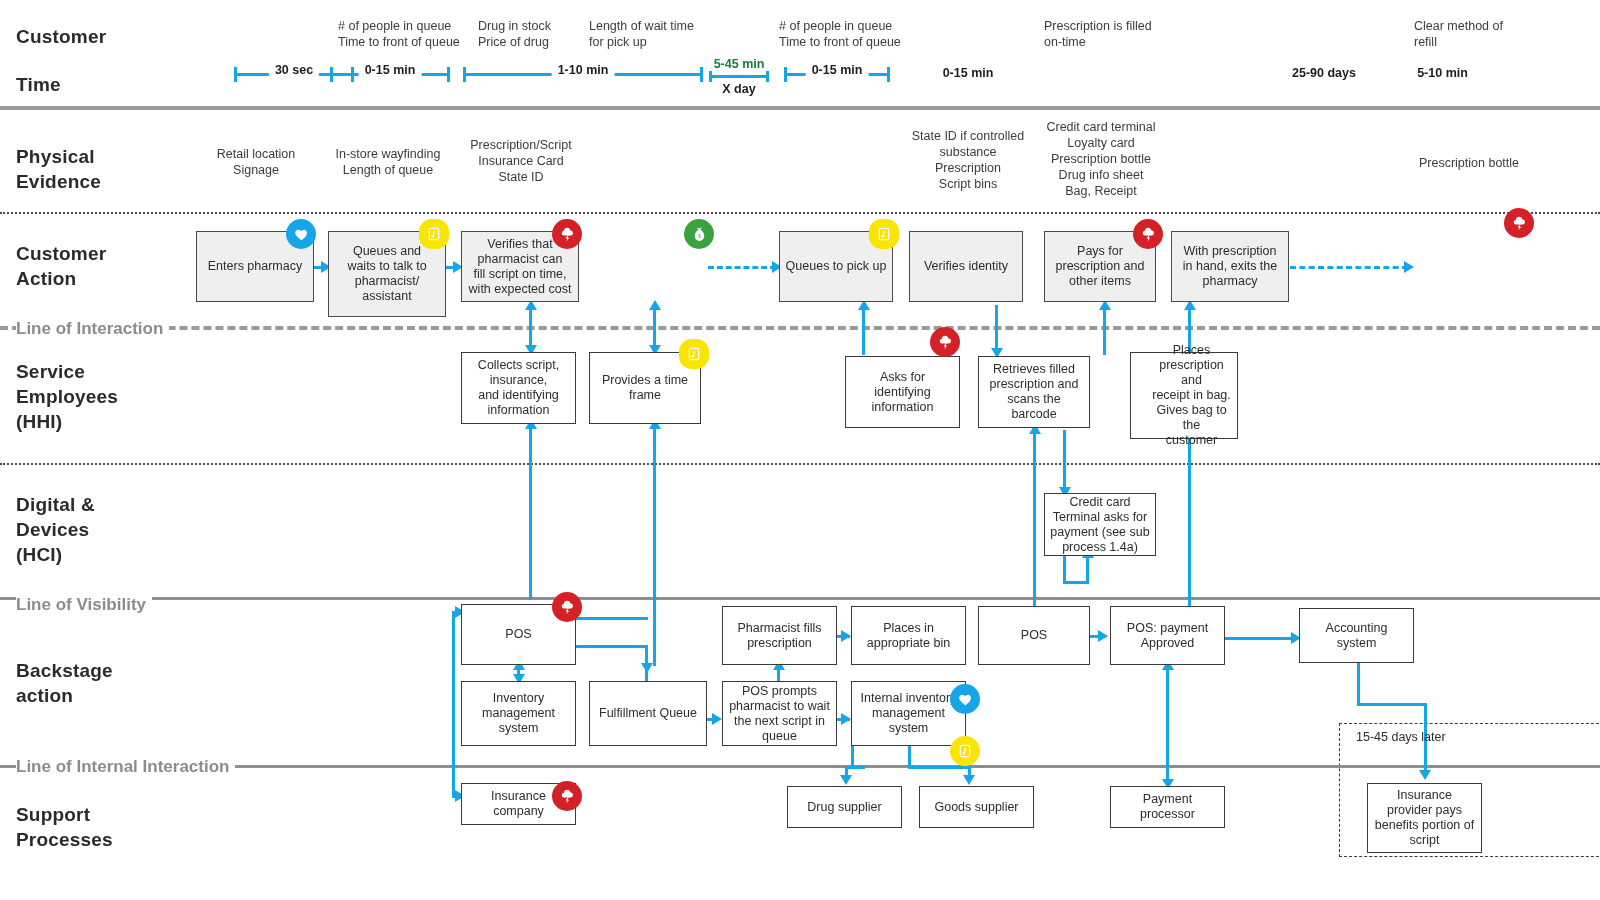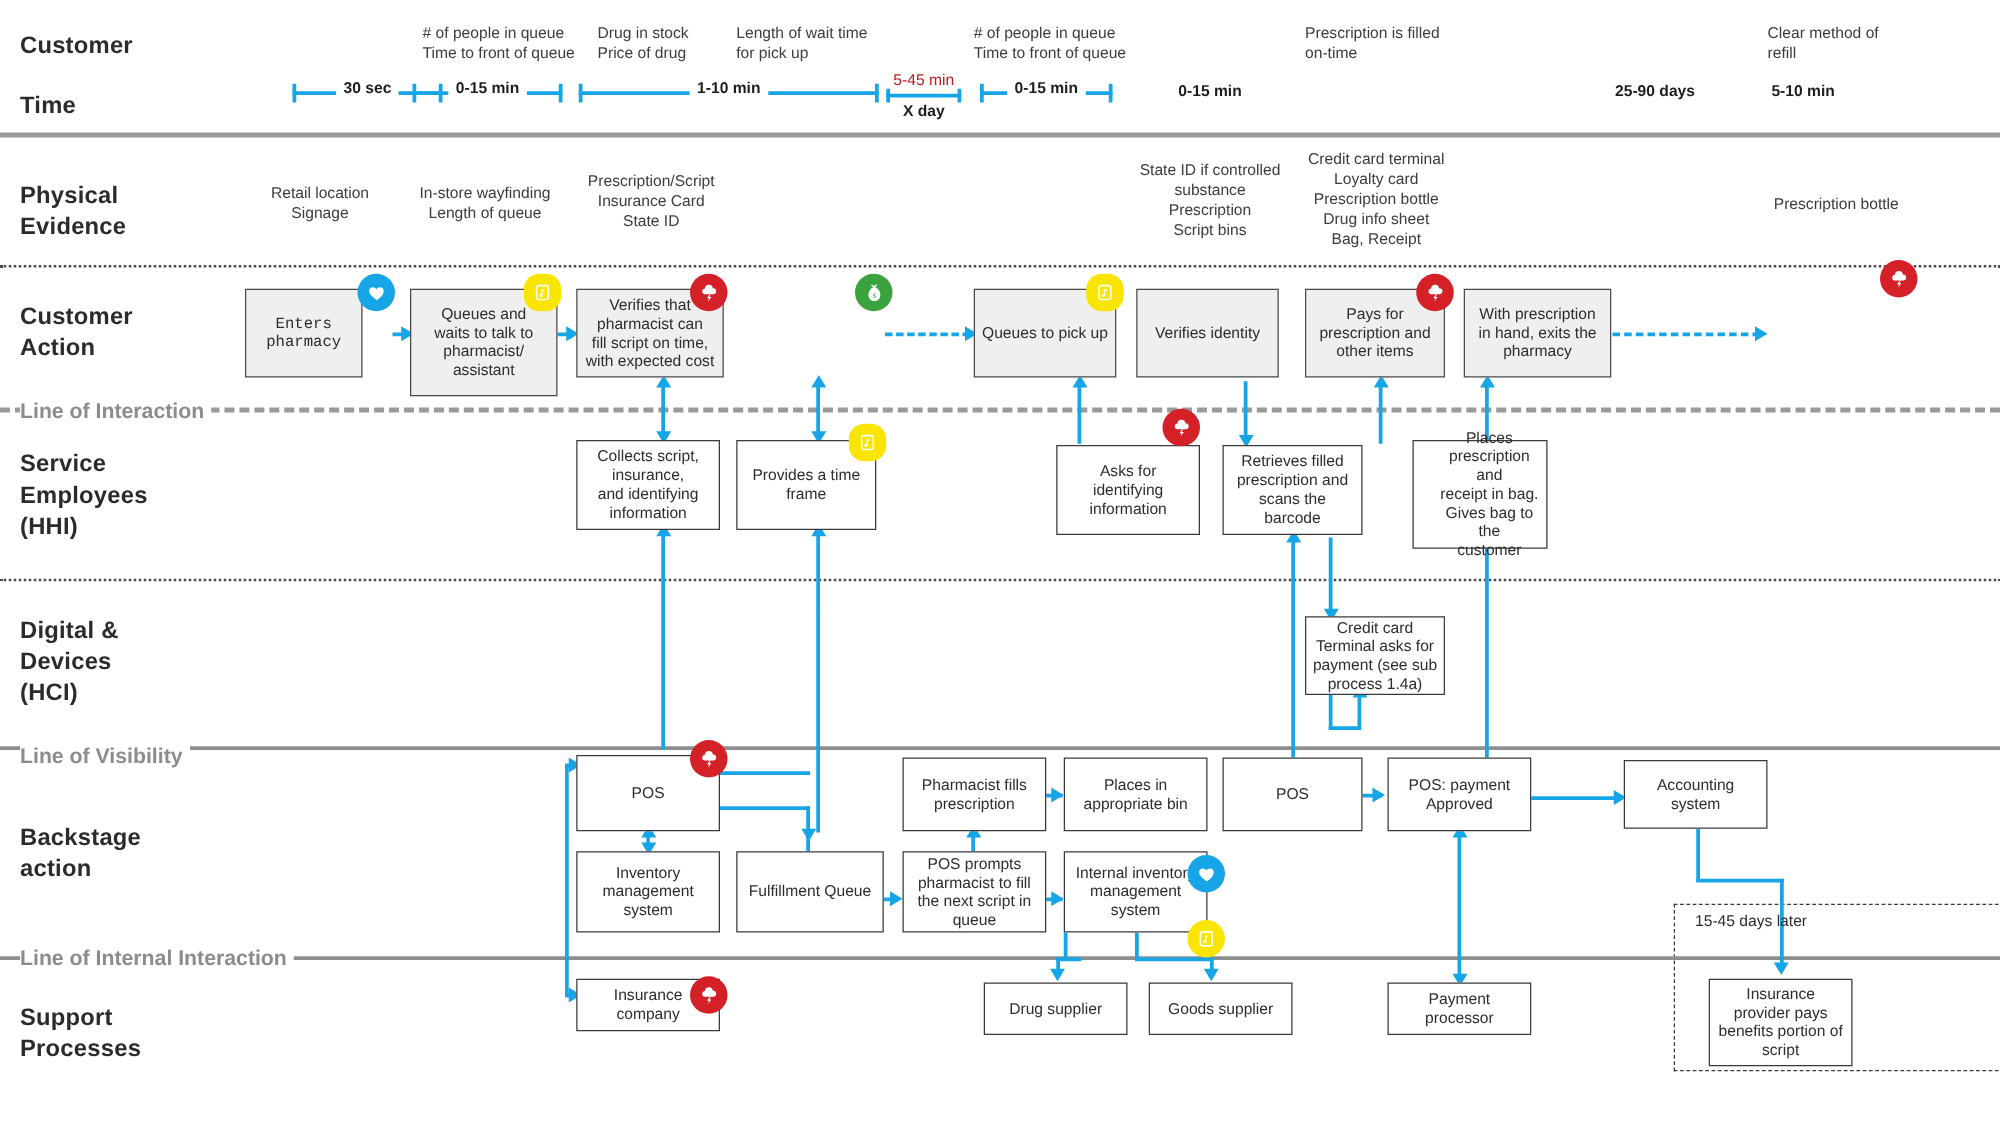--- a/index.html
+++ b/index.html
@@ -71,21 +71,21 @@
     font-size: 12.5px; font-weight: bold; color: #1d1d1d; white-space: nowrap;
   }
   .timeplain {
     position: absolute; font-size: 12.5px; font-weight: bold;
     color: #1d1d1d; white-space: nowrap; text-align: center;
   }
   .timestack {
     position: absolute; text-align: center; white-space: nowrap;
   }
   .timestack .top {
-    font-size: 12.5px; font-weight: normal; color: #b91c1c; line-height: 14px;
+    font-size: 12.5px; font-weight: bold; color: #15803d; line-height: 14px;
   }
   .timestack .bar2 {
     position: relative; height: 11px;
   }
   .timestack .bar2 .line { position:absolute; left:0; right:0; top:4px; height:3px; background:#16a6e8; }
   .timestack .bar2 .cap { position:absolute; top:0; width:3px; height:11px; background:#16a6e8; }
   .timestack .bar2 .cap.l { left:0; } .timestack .bar2 .cap.r { right:0; }
   .timestack .bot {
     font-size: 12.5px; font-weight: bold; color: #1d1d1d; line-height: 15px;
   }
@@ -286,21 +286,21 @@
 
   <div class="conn v" style="left:1063px; top:430px; height:63px;"></div>
   <div class="arrow ar-d" style="left:1059px; top:487px;"></div>
   <div class="conn v" style="left:1063px; top:556px; height:28px;"></div>
   <div class="conn h" style="left:1063px; top:581px; width:26px;"></div>
   <div class="conn v" style="left:1086px; top:555px; height:28px;"></div>
   <div class="arrow ar-u" style="left:1082px; top:548px;"></div>
 
   <div class="conn v" style="left:1188px; top:430px; height:178px;"></div>
 
-  <div class="box grey" style="left:196px; top:231px; width:94px; height:71px;font-family:Liberation Mono, monospace;">Enters pharmacy</div>
+  <div class="box grey" style="left:196px; top:231px; width:118px; height:71px;">Enters pharmacy</div>
   <div class="badge circ" style="left:286px; top:219px;">
     <div class="shape" style="background:#16a6e8;">
         <svg width="15" height="15" viewBox="0 0 24 24">
           <path fill="#fff" d="M12 21s-7.5-4.9-9.4-9.1C1 8.4 3 4.5 6.8 4.5c2.1 0 3.7 1.2 4.6 2.5.9-1.3 2.5-2.5 4.6-2.5 3.8 0 5.8 3.9 4.2 7.4C19.5 16.1 12 21 12 21z"></path>
         </svg>
       </div>
   </div>
 
   <div class="box grey" style="left:328px; top:231px; width:118px; height:86px;">Queues and
 waits to talk to
@@ -485,21 +485,21 @@
   <div class="box" style="left:978px; top:606px; width:112px; height:59px;">POS</div>
   <div class="box" style="left:1110px; top:606px; width:115px; height:59px;">POS: payment
 Approved</div>
   <div class="box" style="left:1299px; top:608px; width:115px; height:55px;">Accounting system</div>
 
   <div class="box" style="left:461px; top:681px; width:115px; height:65px;">Inventory
 management
 system</div>
   <div class="box" style="left:589px; top:681px; width:118px; height:65px;">Fulfillment Queue</div>
   <div class="box" style="left:722px; top:681px; width:115px; height:65px;">POS prompts
-pharmacist to fill
+pharmacist to wait
 the next script in
 queue</div>
   <div class="box" style="left:851px; top:681px; width:115px; height:65px;">Internal inventory
 management
 system</div>
   <div class="badge circ" style="left:950px; top:684px;">
     <div class="shape" style="background:#16a6e8;">
         <svg width="15" height="15" viewBox="0 0 24 24">
           <path fill="#fff" d="M12 21s-7.5-4.9-9.4-9.1C1 8.4 3 4.5 6.8 4.5c2.1 0 3.7 1.2 4.6 2.5.9-1.3 2.5-2.5 4.6-2.5 3.8 0 5.8 3.9 4.2 7.4C19.5 16.1 12 21 12 21z"></path>
         </svg>

